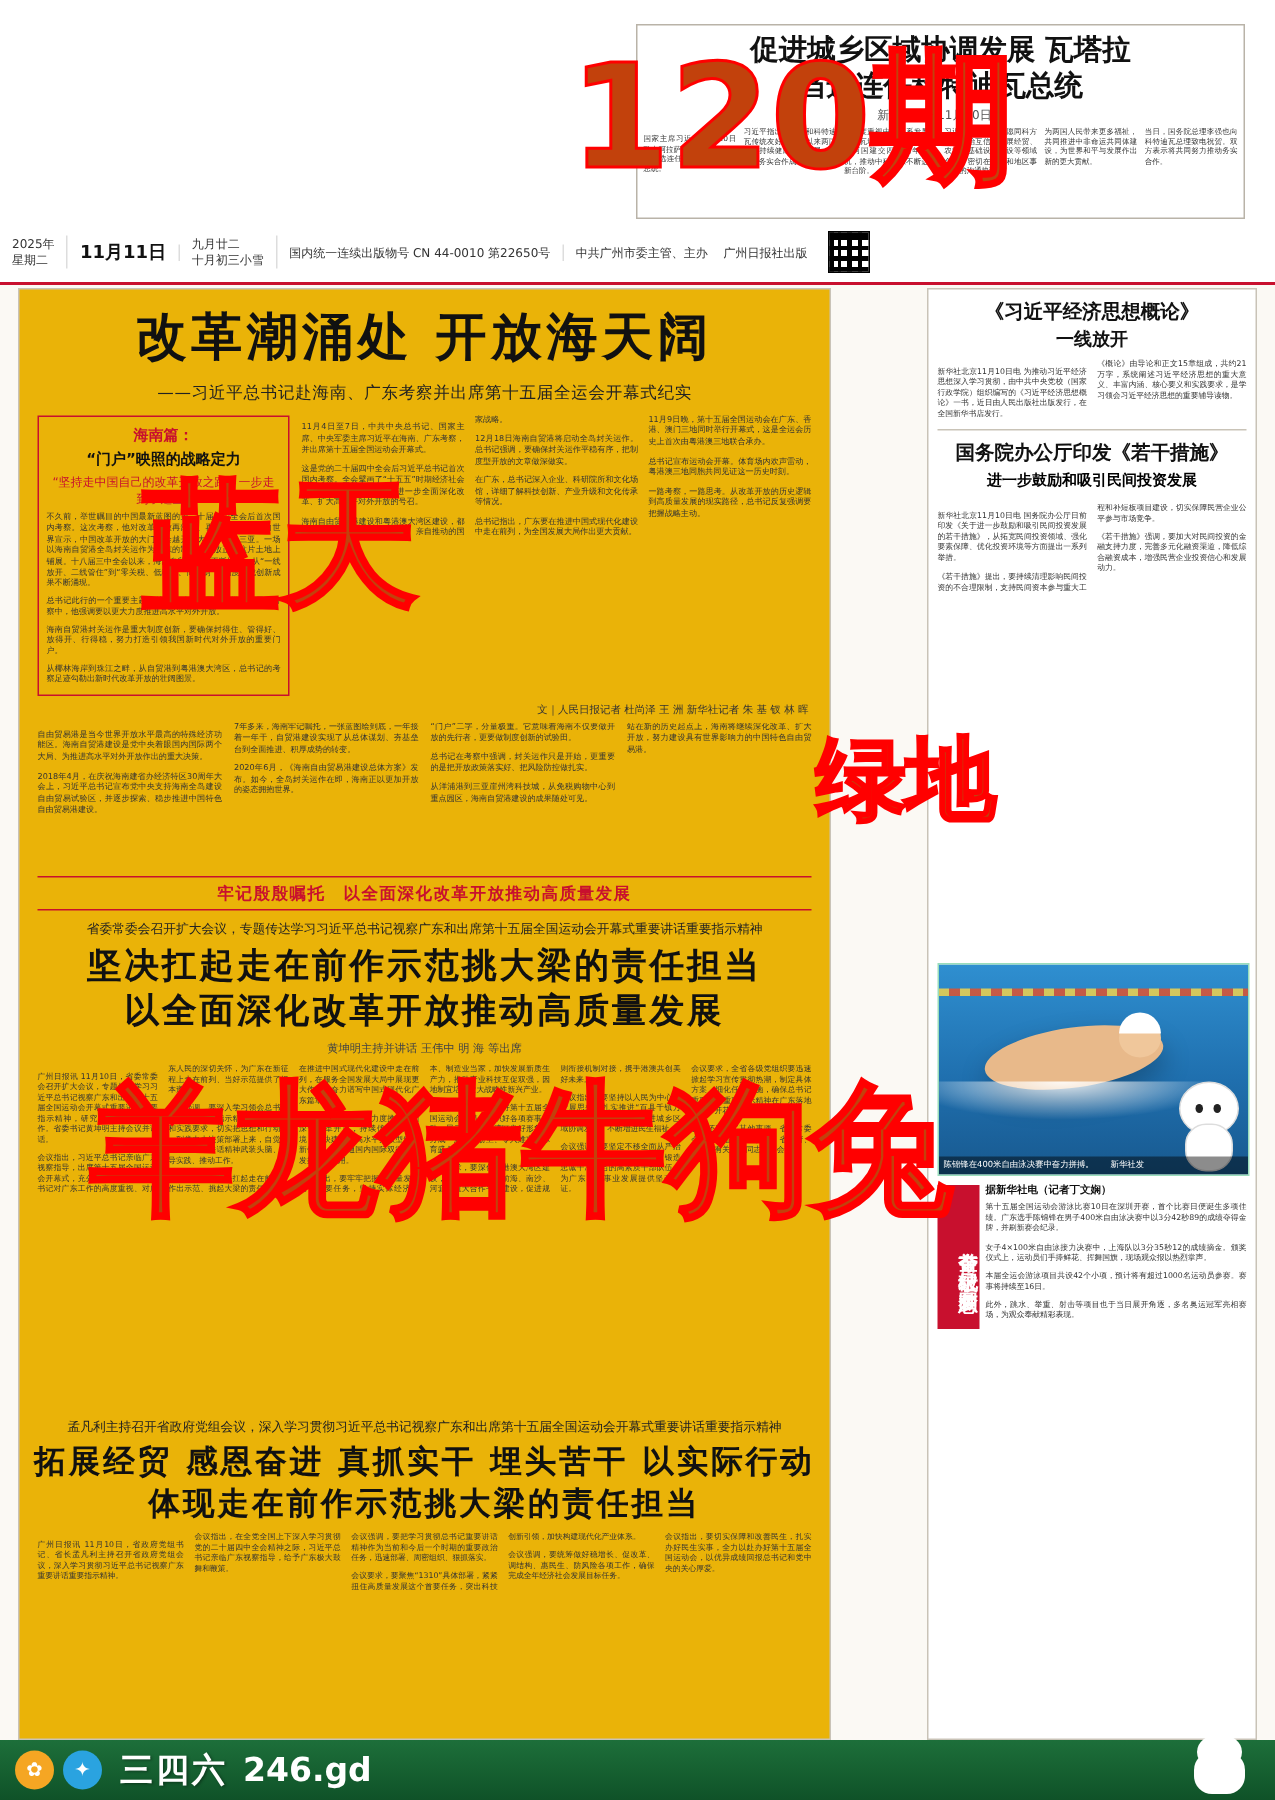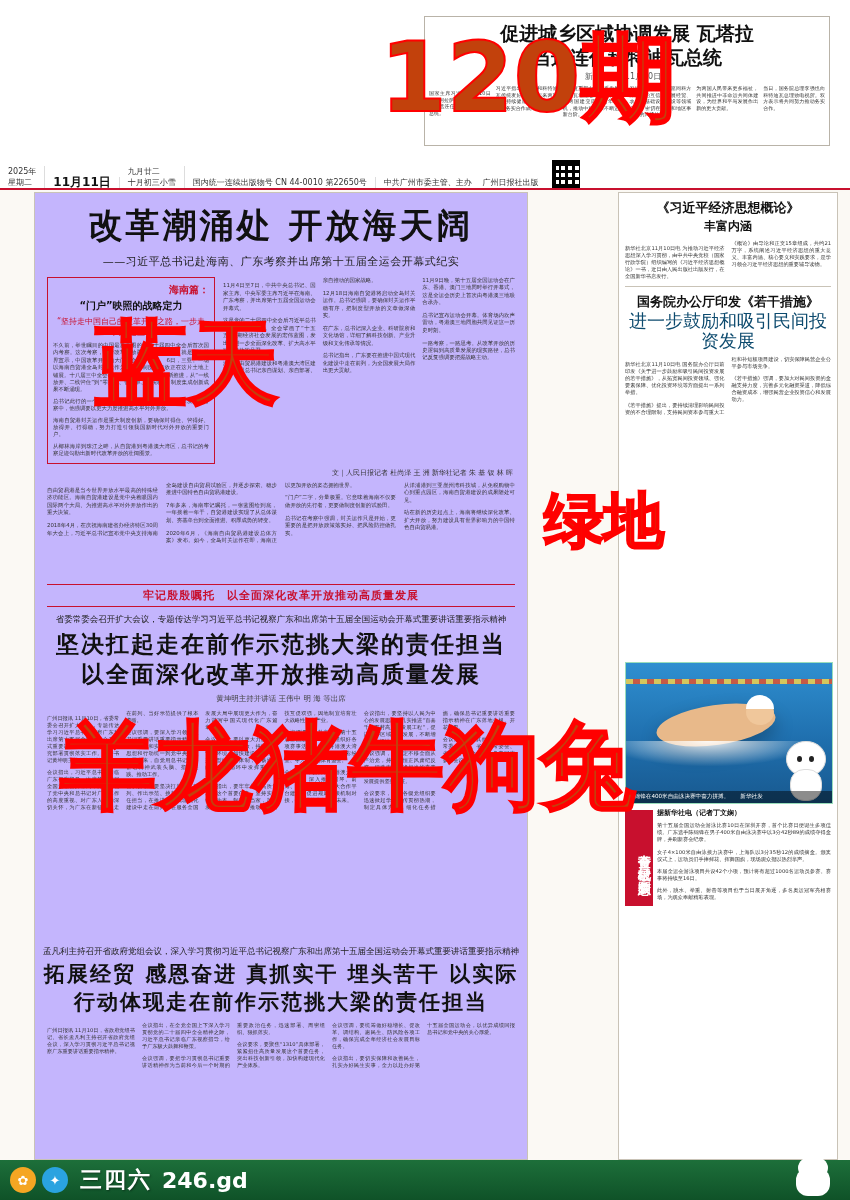--- a/index.html
+++ b/index.html
@@ -60,42 +60,42 @@
   }
   .top-news .cols{
     margin-top:3px;column-count:6;column-gap:5px;
     font-size:5px;line-height:6.6px;color:#333;text-align:justify;
   }
 
   
   .datestrip{
     position:absolute;left:0;top:148px;width:850px;height:40px;
     background:#fff;border-bottom:2px solid #c8102e;
-    display:flex;align-items:flex-end;
+    display:flex;align-items:center;
     font-size:8px;color:#333;
   }
   .ds-cell{padding:0 8px;border-right:1px solid #ddd;line-height:11px;}
   .ds-cell.big{font-size:12px;font-weight:bold;color:#111;}
   .ds-cell.noborder{border-right:none;}
   .qr{
     width:26px;height:26px;margin-left:6px;
     background:
       linear-gradient(90deg,#000 0 3px,transparent 3px 6px,#000 6px 8px,transparent 8px 12px,#000 12px 15px,transparent 15px 19px,#000 19px 22px,transparent 22px 26px),
       linear-gradient(0deg,#000 0 3px,transparent 3px 7px,#000 7px 10px,transparent 10px 14px,#000 14px 17px,transparent 17px 21px,#000 21px 26px);
     background-blend-mode:multiply;
     border:1px solid #000;
   }
 
   
   .content{
     position:absolute;left:12px;top:192px;width:826px;height:968px;
   }
   .left-col{
-    position:absolute;left:0;top:0;width:494px;height:968px;
-    border:1px solid #c9c3b7;background:#c4b5fd;box-sizing:border-box;margin-left:22px;
+    position:absolute;left:0;top:0;width:542px;height:968px;
+    border:1px solid #c9c3b7;background:#eab308;box-sizing:border-box;
   }
   .right-col{
     position:absolute;left:606px;top:0;width:220px;height:968px;
     border:1px solid #c9c3b7;background:#fff;box-sizing:border-box;
     padding:6px;overflow:hidden;
   }
 
   
   .headline-wrap{padding:10px 14px 0 14px;}
   .headline{
@@ -108,21 +108,21 @@
     letter-spacing:.5px;
   }
 
   .lead-grid{
     display:flex;margin-top:8px;padding:0 12px;gap:8px;
   }
   .lead-box{
     width:168px;border:1px solid #c8102e;padding:5px;box-sizing:border-box;
   }
   .lead-box .t{
-    font-size:10px;font-weight:bold;color:#c8102e;text-align:right;
+    font-size:10px;font-weight:bold;color:#c8102e;text-align:center;
   }
   .lead-box .t2{
     font-size:10px;font-weight:bold;color:#111;text-align:center;margin-top:2px;
   }
   .lead-box .q{
     font-size:8px;color:#c8102e;text-align:center;margin-top:3px;line-height:11px;
   }
   .lead-box .bodytxt{
     margin-top:4px;font-size:5.4px;line-height:7.4px;color:#333;text-align:justify;
   }
@@ -194,21 +194,21 @@
     font-family:"DejaVu Serif","Liberation Serif",serif;
     font-weight:bold;font-size:12px;color:#111;text-align:center;margin-top:1px;
   }
   .rc-cols2{
     margin-top:5px;column-count:2;column-gap:7px;
     font-size:5.2px;line-height:7px;color:#333;text-align:justify;
   }
   .rc-divider{border-top:1px solid #c9c3b7;margin:6px 0;}
   .rc-title2{
     font-family:"DejaVu Serif","Liberation Serif",serif;
-    font-weight:normal;font-size:18px;color:#0c4a6e;text-align:center;line-height:20px;
+    font-weight:bold;font-size:10px;color:#000000;text-align:center;line-height:20px;
   }
 
   
   .photo{
     position:relative;margin-top:6px;width:206px;height:140px;
     background:linear-gradient(180deg,#2f8fd0 0%,#1f6fae 55%,#18598f 100%);
     overflow:hidden;border:1px solid #9db;
   }
   .photo .swimmer{
     position:absolute;left:30px;top:42px;width:120px;height:40px;
@@ -437,21 +437,21 @@
         <p>会议指出，在全党全国上下深入学习贯彻党的二十届四中全会精神之际，习近平总书记亲临广东视察指导，给予广东极大鼓舞和鞭策。</p>
         <p>会议强调，要把学习贯彻总书记重要讲话精神作为当前和今后一个时期的重要政治任务，迅速部署、周密组织、狠抓落实。</p>
         <p>会议要求，要聚焦“1310”具体部署，紧紧扭住高质量发展这个首要任务，突出科技创新引领，加快构建现代化产业体系。</p>
         <p>会议强调，要统筹做好稳增长、促改革、调结构、惠民生、防风险各项工作，确保完成全年经济社会发展目标任务。</p>
         <p>会议指出，要切实保障和改善民生，扎实办好民生实事，全力以赴办好第十五届全国运动会，以优异成绩回报总书记和党中央的关心厚爱。</p>
       </div>
     </div>
 
     <div class="right-col">
       <div class="rc-title">《习近平经济思想概论》</div>
-      <div class="rc-sub">丰富内涵</div>
+      <div class="rc-sub">一线放开</div>
       <div class="rc-cols2">
         <p>新华社北京11月10日电 为推动习近平经济思想深入学习贯彻，由中共中央党校（国家行政学院）组织编写的《习近平经济思想概论》一书，近日由人民出版社出版发行，在全国新华书店发行。</p>
         <p>《概论》由导论和正文15章组成，共约21万字，系统阐述习近平经济思想的重大意义、丰富内涵、核心要义和实践要求，是学习领会习近平经济思想的重要辅导读物。</p>
       </div>
 
       <div class="rc-divider"></div>
 
       <div class="rc-title">国务院办公厅印发《若干措施》</div>
       <div class="rc-title2">进一步鼓励和吸引民间投资发展</div>
       <div class="rc-cols2" style="height:300px;overflow:hidden">

